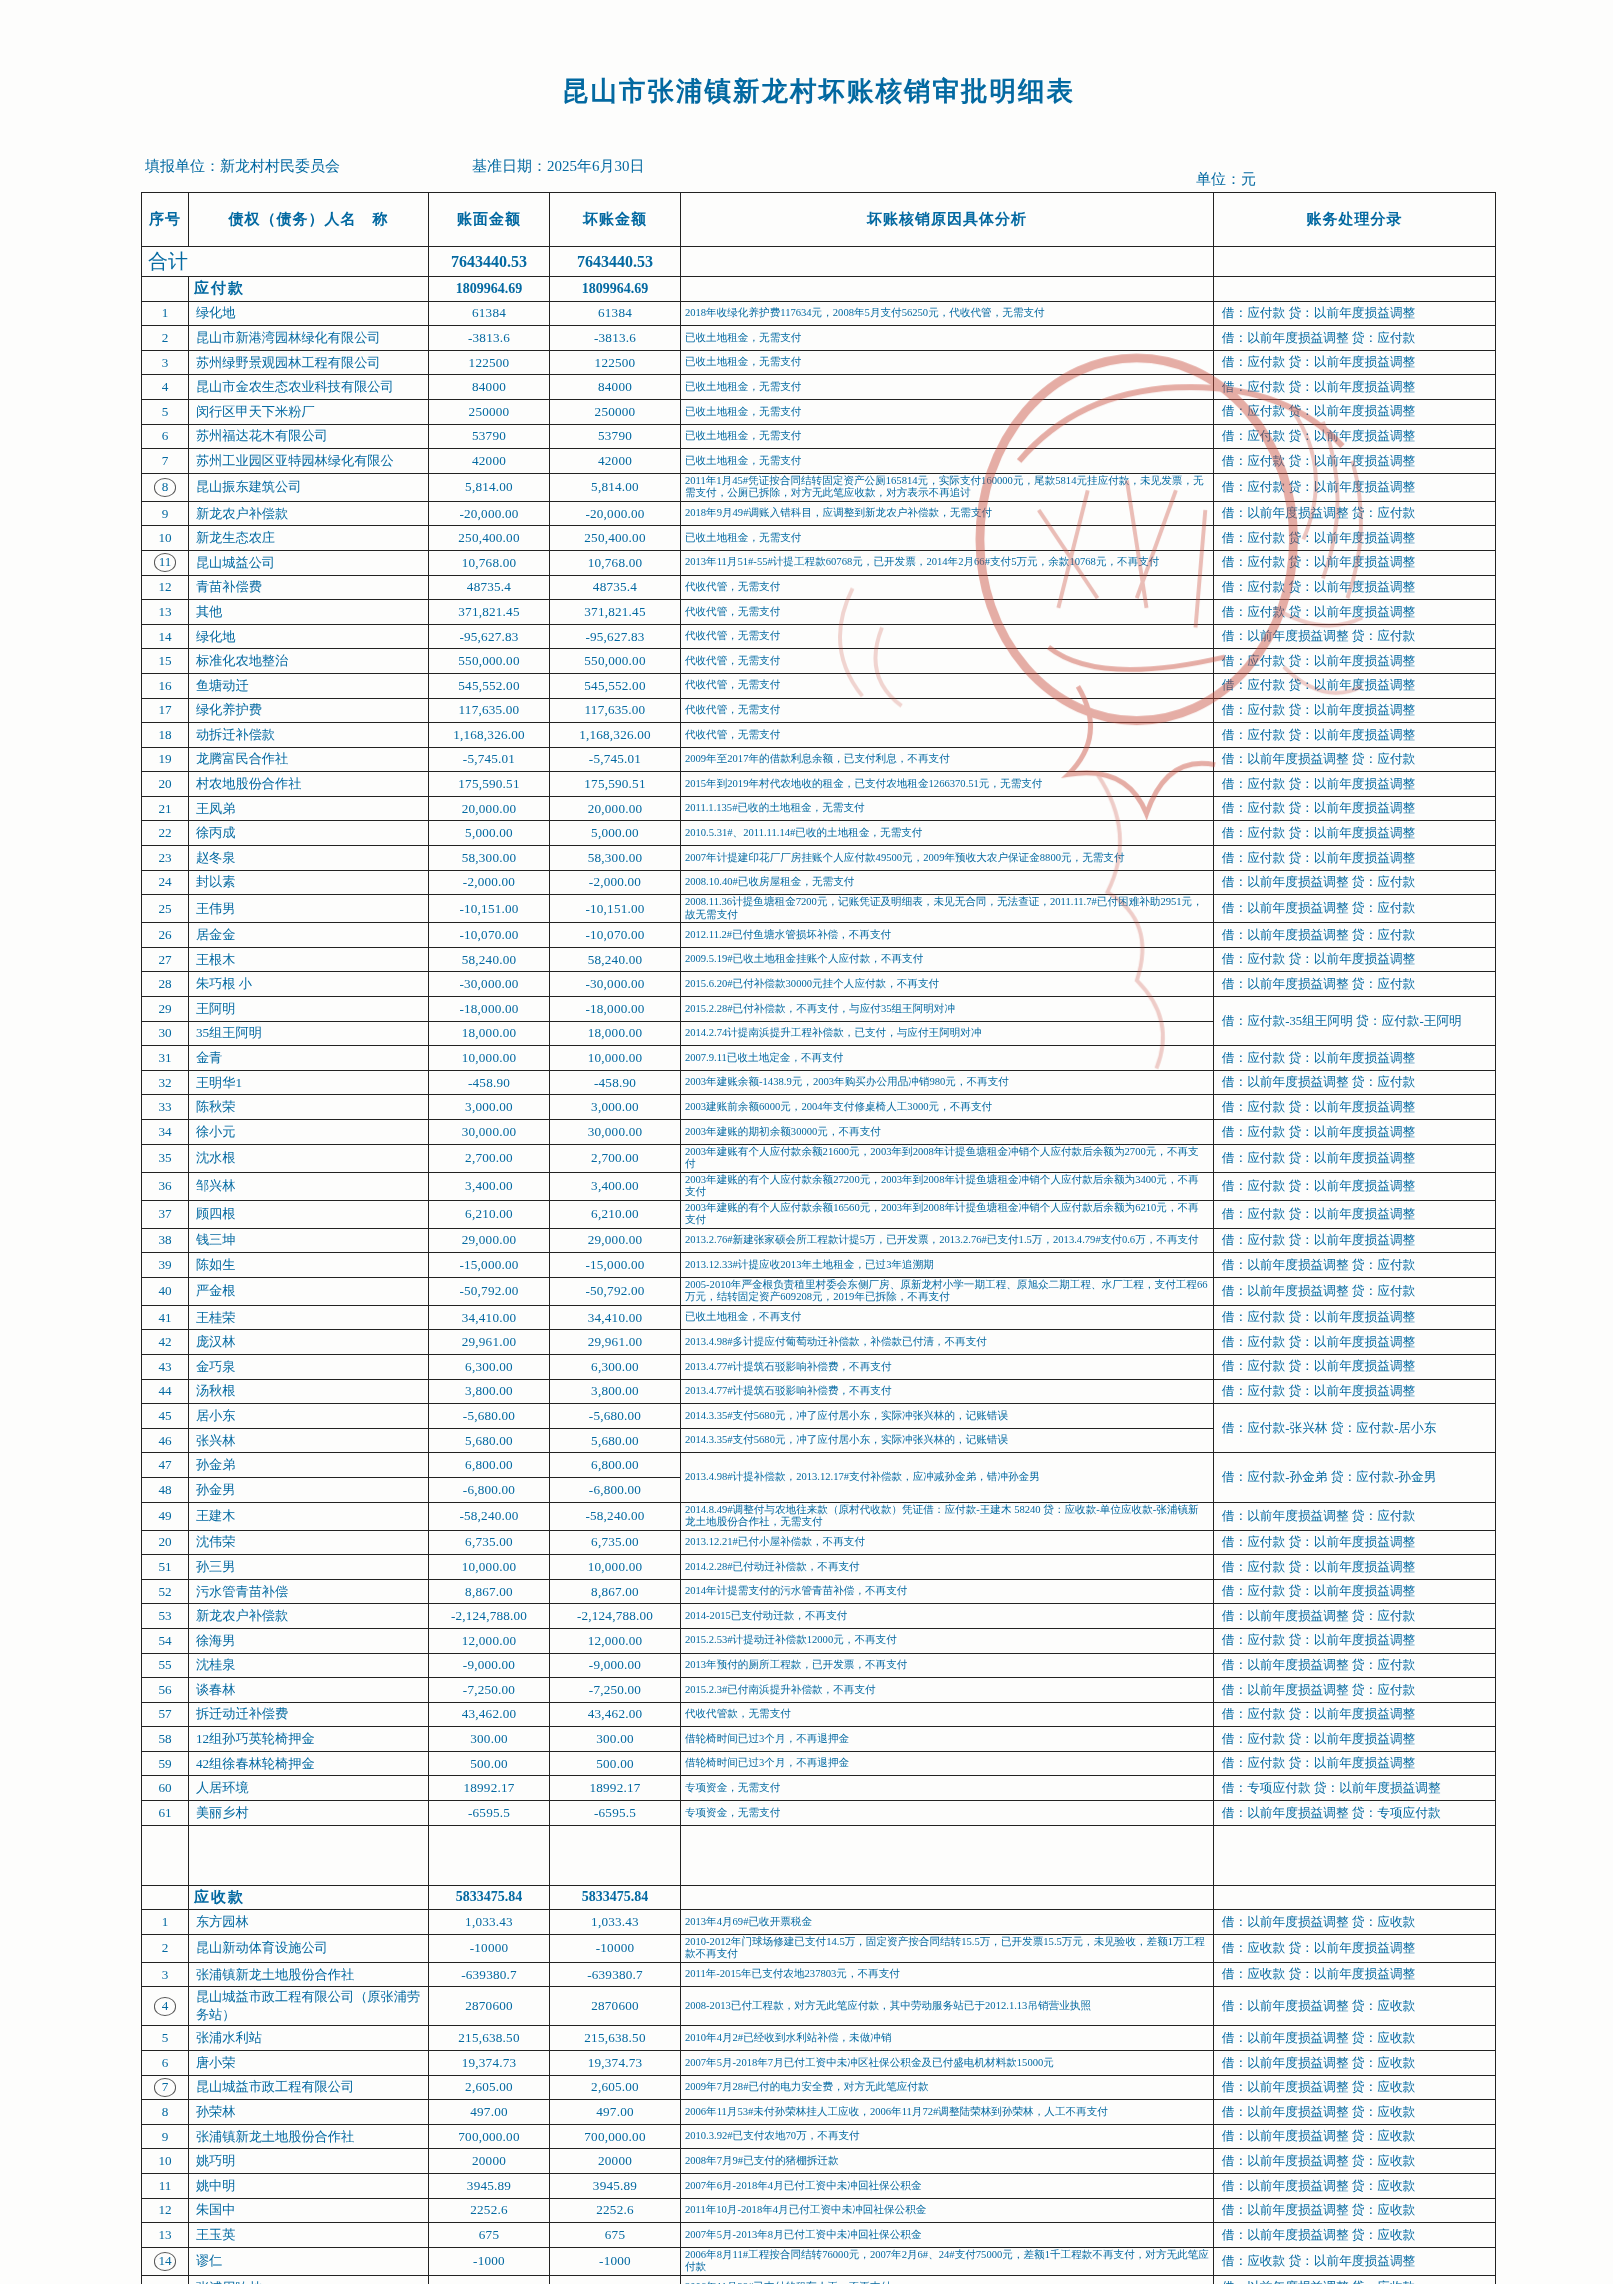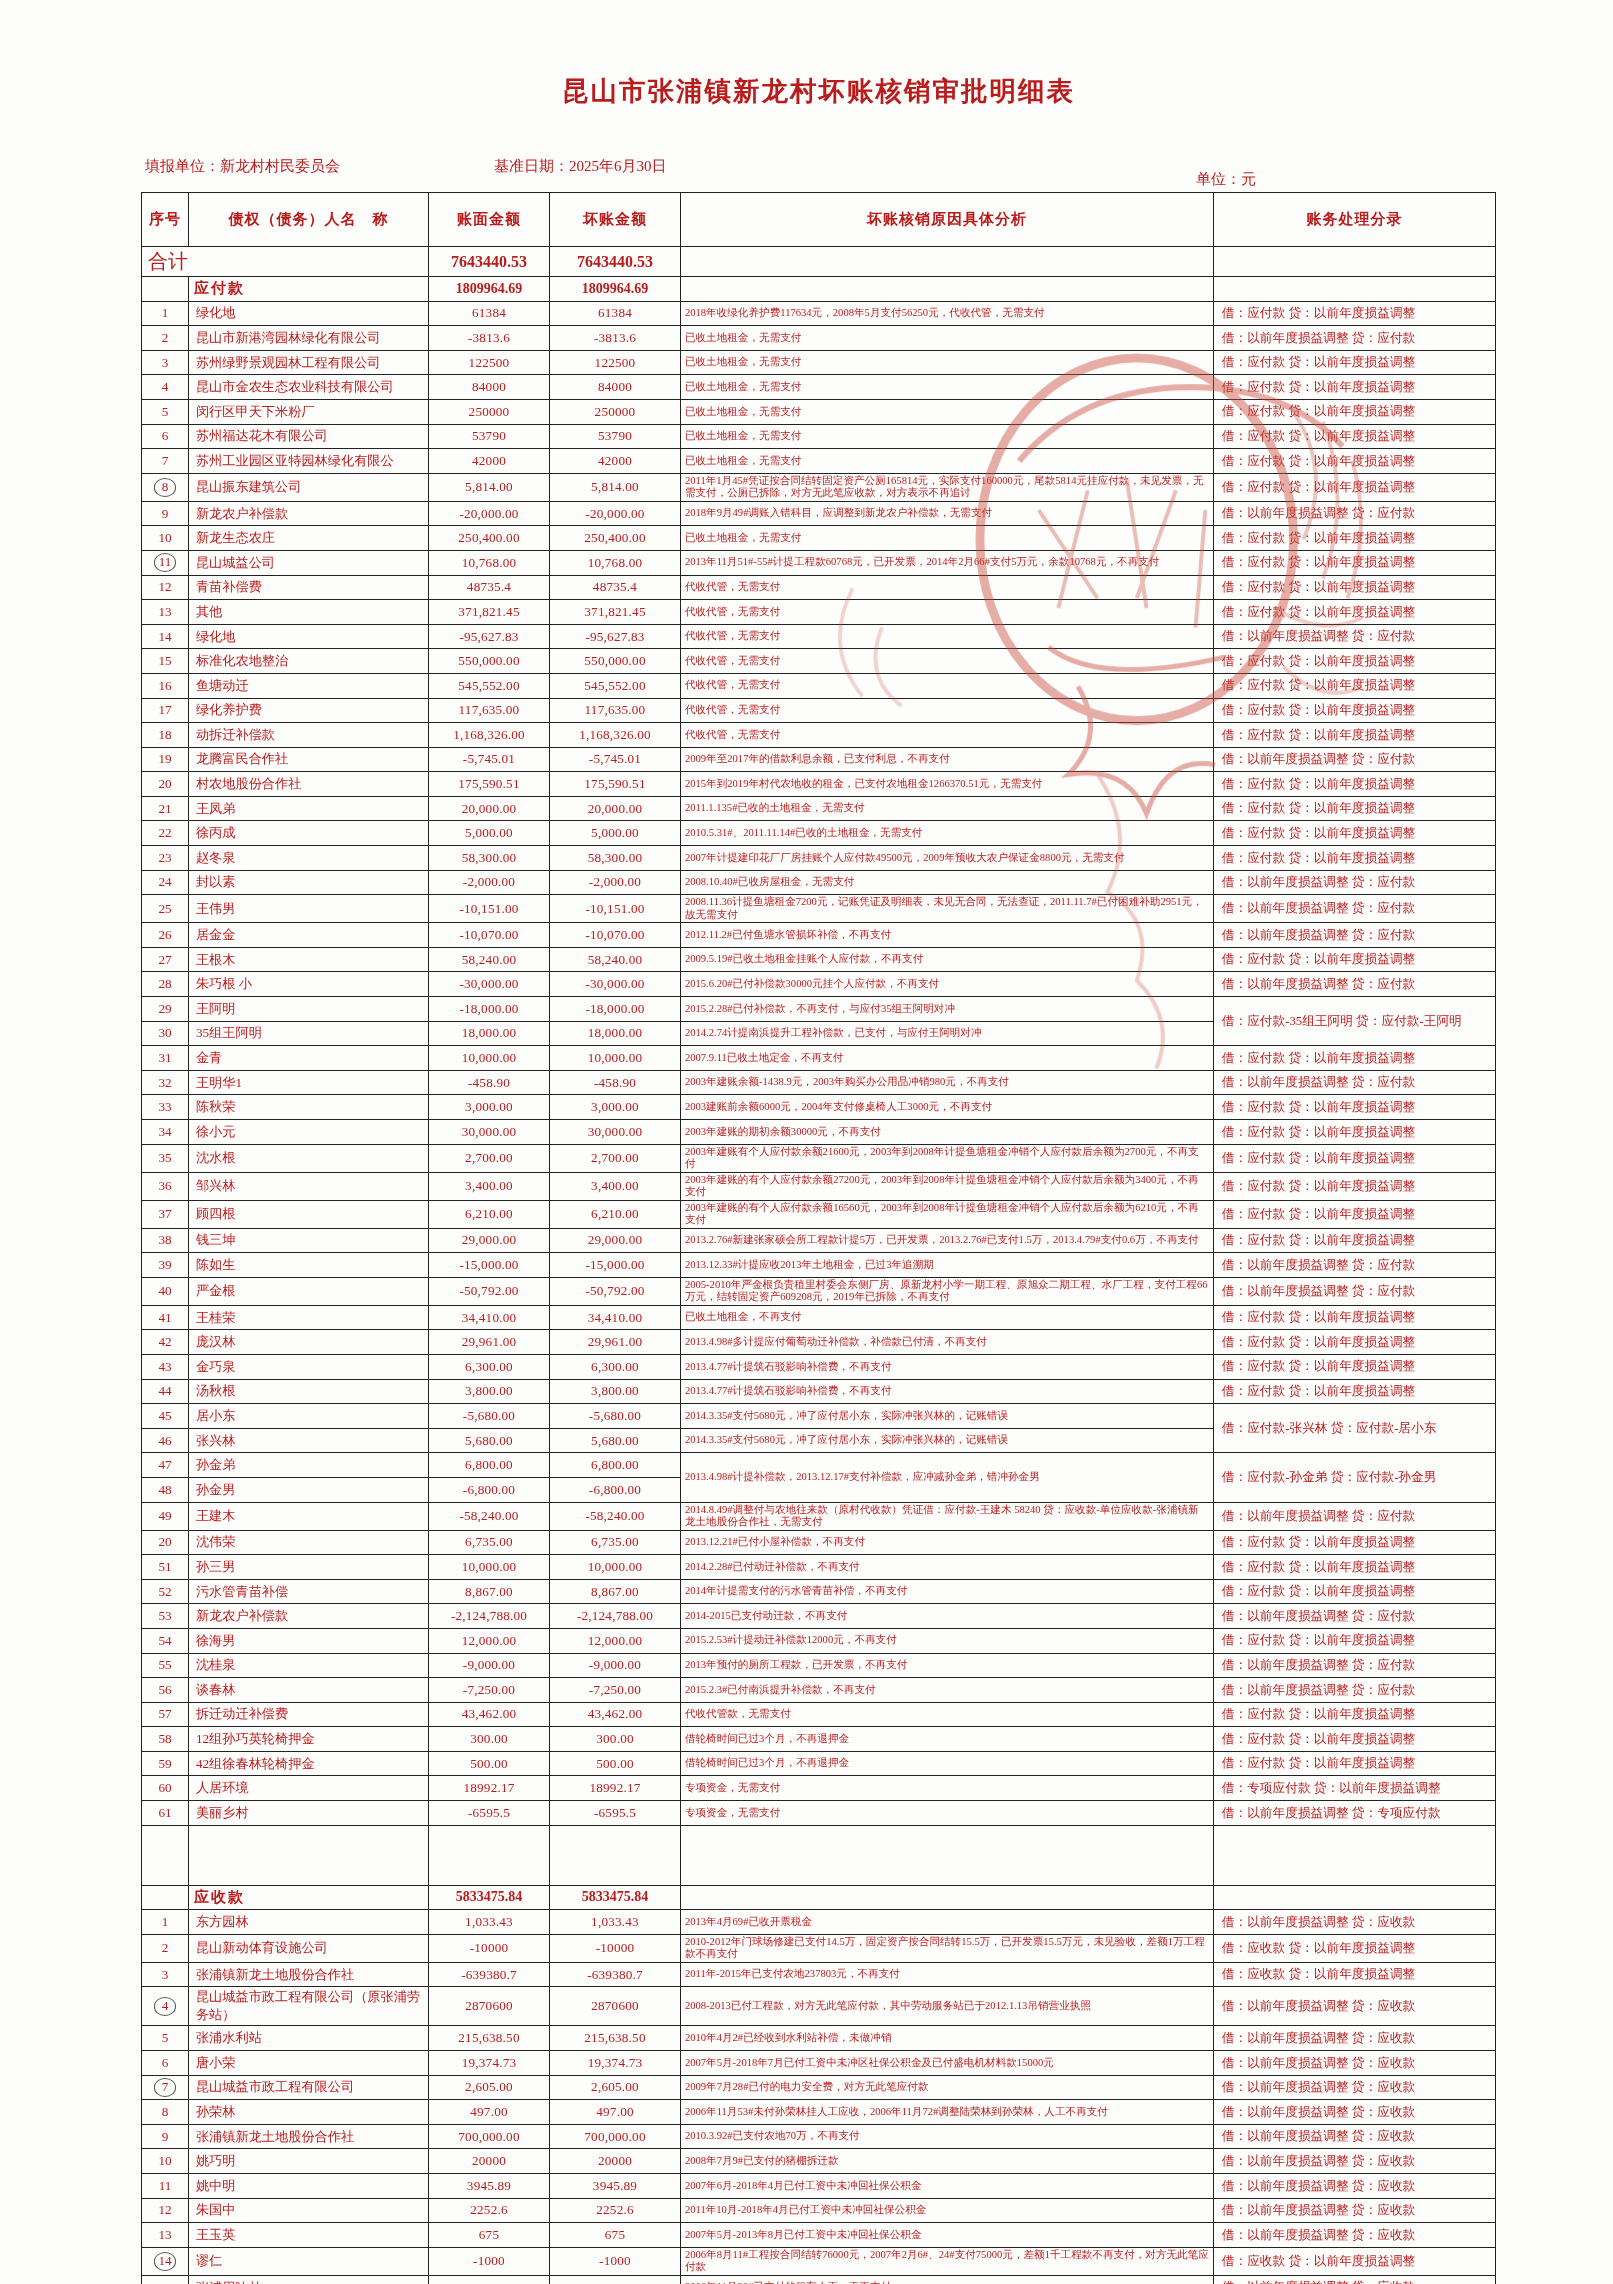--- a/index.html
+++ b/index.html
@@ -1,22 +1,22 @@
 <!DOCTYPE html>
 <html><head>
 <meta charset="utf-8">
 <style>
   html,body{margin:0;padding:0;background:#e8e8e6;}
   .page{position:relative;width:1613px;height:2285px;background:#fdfdfc;overflow:hidden;
-        font-family:"Liberation Serif","DejaVu Serif",serif;color:#b91c1c;}
+        font-family:"Liberation Serif","DejaVu Serif",serif;color:#0369a1;}
   .title{position:absolute;top:73px;left:141px;width:1355px;text-align:center;
          font-size:26.5px;font-weight:bold;letter-spacing:2px;}
   .meta{position:absolute;top:157px;left:141px;width:1355px;font-size:15px;}
   .meta .m1{position:absolute;left:3.9px;top:0;}
-  .meta .m2{position:absolute;left:353px;top:0;}
+  .meta .m2{position:absolute;left:331px;top:0;}
   .meta .m3{position:absolute;left:1055px;top:13px;}
   table{border-collapse:collapse;table-layout:fixed;width:1355px;
         position:absolute;left:141px;top:192px;}
   col.c-no{width:47px;}col.c-name{width:240px;}col.c-book{width:121px;}
   col.c-bad{width:131px;}col.c-reason{width:533px;}col.c-entry{width:282px;}
   th,td{border:1.5px solid #222;padding:1px 4.9px;overflow:hidden;vertical-align:middle;}
   thead th{height:51px;font-size:15px;font-weight:600;letter-spacing:1px;}
   td{height:21.6px;}
   .no{ text-align:center;font-size:13.2px;}
   .name{font-size:13.2px;padding-left:6.9px;}

